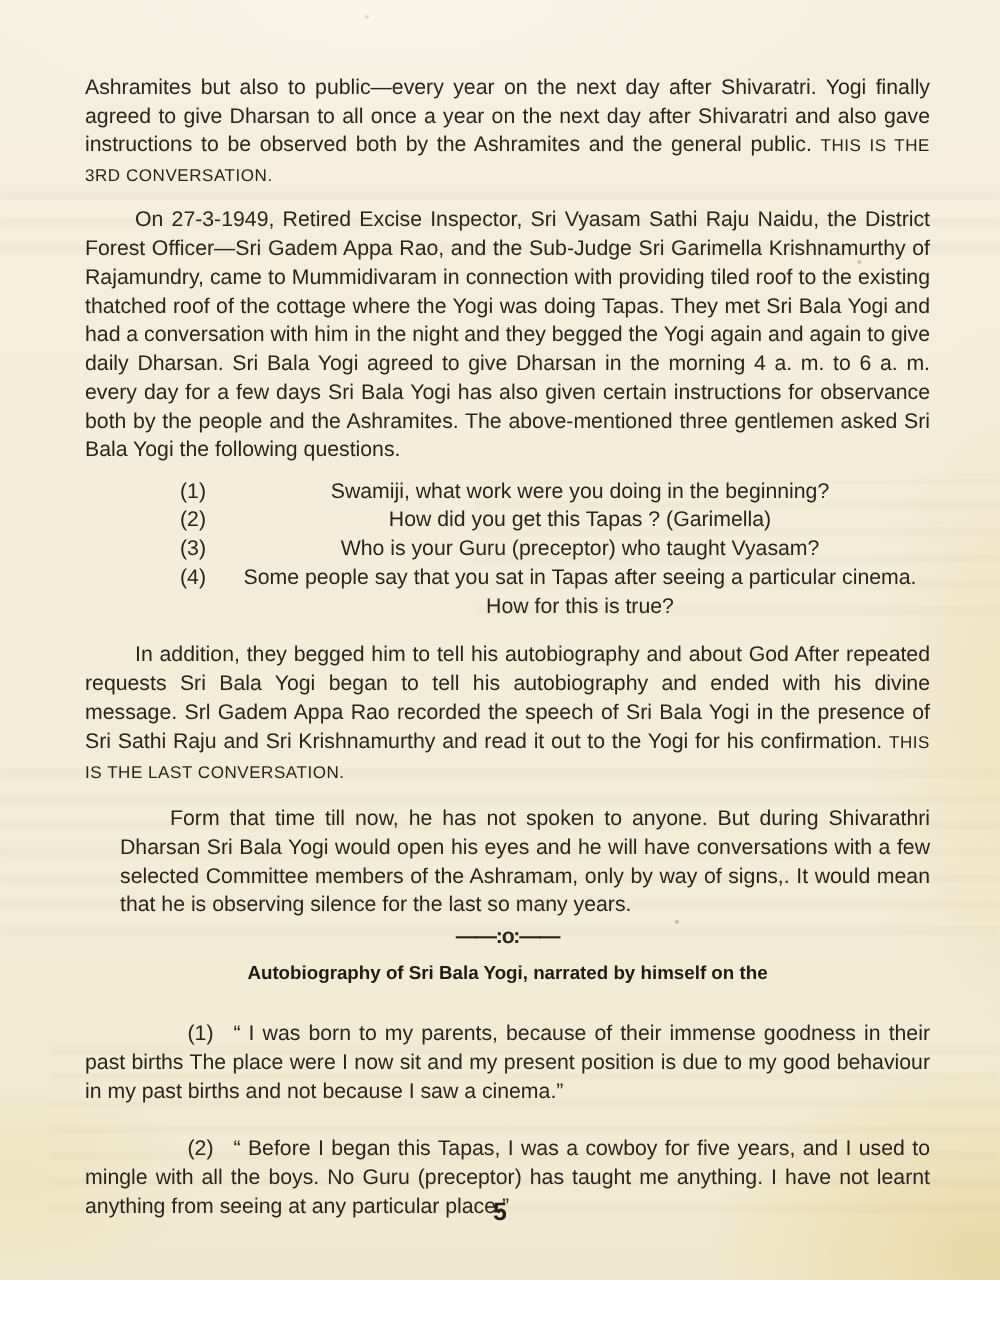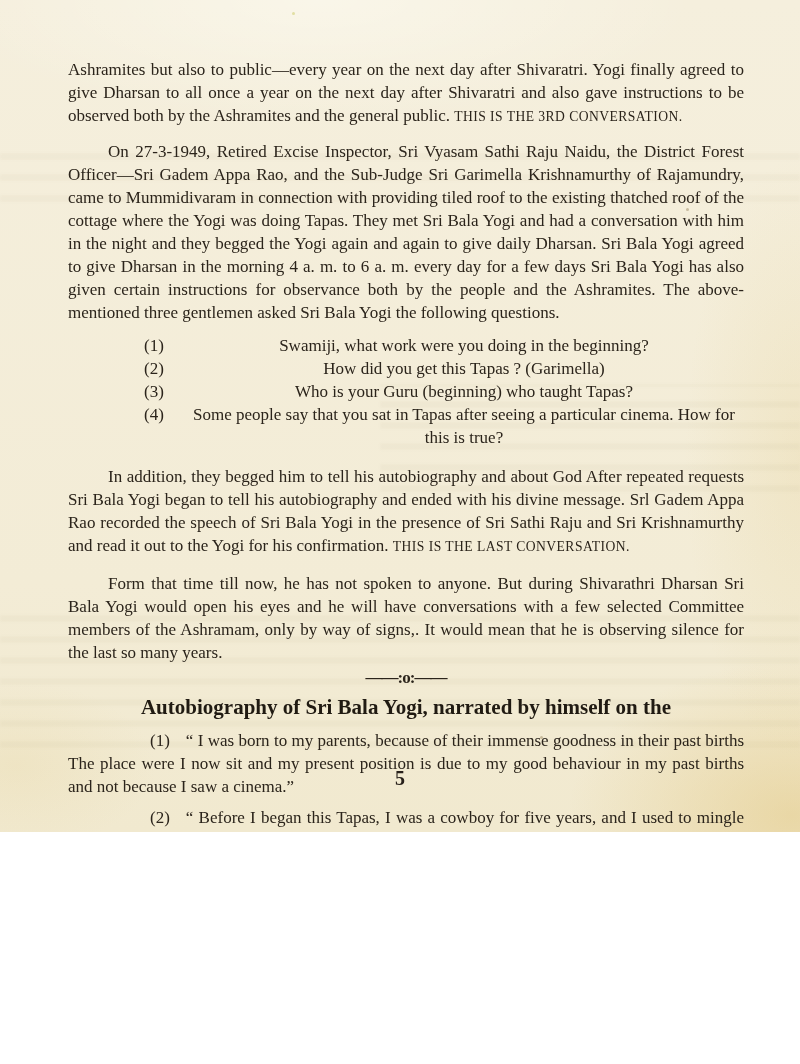--- a/index.html
+++ b/index.html
@@ -1,20 +1,20 @@
 <!DOCTYPE html>
 <html><head>
 <meta charset="utf-8">
 <style>
   html,body{margin:0;padding:0;}
   .page{
     position:relative;
-    width:800px;height:832px;
+    width:800px;height:1024px;
     overflow:hidden;
-    font-family:Liberation Serif, serif;
+    font-family:Liberation Sans, sans-serif;
     color:#2b241b;
     background:
       radial-gradient(ellipse 320px 220px at 99% 98%, rgba(221,188,103,0.40), rgba(221,188,103,0) 70%),
       radial-gradient(ellipse 160px 420px at 100% 55%, rgba(226,202,134,0.22), rgba(226,202,134,0) 72%),
       radial-gradient(ellipse 500px 160px at 40% 0%, rgba(255,255,248,0.45), rgba(255,255,248,0) 75%),
       radial-gradient(ellipse 200px 120px at 2% 92%, rgba(229,211,156,0.25), rgba(229,211,156,0) 70%),
       linear-gradient(#f5efdd, #f3ecd6 70%, #f1e9cf);
   }
   
   .bleed{position:absolute;left:0;right:0;opacity:.55;filter:blur(1.2px);pointer-events:none;
@@ -22,30 +22,30 @@
   .b1{top:146px;height:70px;}
   .b2{top:384px;height:122px;left:380px;}
   .b3{top:612px;height:150px;}
   .b4{top:824px;height:160px;left:40px;}
   .speck{position:absolute;width:3px;height:3px;border-radius:50%;background:rgba(120,96,52,.35);pointer-events:none;}
   .content{position:absolute;left:68px;right:56px;top:58px;}
   p{margin:0;text-align:justify;font-size:17px;line-height:23px;}
   .pi{text-indent:40px;}
   .m-p2{margin-top:12px;}
   .m-p3{margin-top:16px;}
-  .m-p4{margin-top:14px;}
+  .m-p4{margin-top:14px;margin-left:28px;}
   .sc{font-size:13.6px;letter-spacing:.45px;}
   .qs{margin-top:10px;}
   .q-row{display:flex;font-size:17px;line-height:23px;}
   .q-num{flex:none;width:40px;padding-left:76px;}
   .q-text{flex:1;text-align:center;}
   .divider{margin-top:4px;text-align:center;font-weight:bold;font-size:17px;letter-spacing:-1px;}
-  .heading{margin:6px 0 0 0;text-align:center;font-weight:bold;font-size:21px;line-height:27px;color:#201a12;}
+  .heading{margin:6px 0 0 0;text-align:center;font-weight:bold;font-size:15px;line-height:27px;color:#201a12;}
   .heading span{display:block;}
-  .auto{margin-top:8px;text-indent:82px;}
+  .auto{margin-top:23px;text-indent:82px;}
   .anum{padding-right:16px;}
   .page-num{position:absolute;left:0;right:0;bottom:42px;text-align:center;font-size:20px;font-weight:bold;color:#27201a;}
 </style>
 </head>
 <body>
 
 <div class="page">
 
   <div class="bleed b1"></div>
   <div class="bleed b2"></div>
@@ -66,21 +66,21 @@
       <div class="q-row">
         <span class="q-num">(1)</span>
         <span class="q-text">Swamiji, what work were you doing in the beginning?</span>
       </div>
       <div class="q-row">
         <span class="q-num">(2)</span>
         <span class="q-text">How did you get this Tapas ?  (Garimella)</span>
       </div>
       <div class="q-row">
         <span class="q-num">(3)</span>
-        <span class="q-text">Who is your Guru (beginning) who taught Tapas?</span>
+        <span class="q-text">Who is your Guru (preceptor) who taught Vyasam?</span>
       </div>
       <div class="q-row">
         <span class="q-num">(4)</span>
         <span class="q-text">Some people say that you sat in Tapas after seeing a particular cinema. How for this is true?</span>
       </div>
     </div>
 
     <p class="pi m-p3"><span>In addition, they begged him to tell his autobiography and about God  After repeated requests Sri Bala Yogi began to tell his autobiography and ended with his divine message.  Srl Gadem Appa Rao recorded the speech of Sri Bala Yogi in the presence of Sri Sathi Raju and Sri Krishnamurthy and read it out to the Yogi for his confirmation.</span> <span class="sc">THIS IS THE LAST CONVERSATION.</span></p>
 
     <p class="pi m-p4"><span>Form that time till now, he has not spoken to anyone.  But during Shivarathri Dharsan Sri Bala Yogi would open his eyes and he will have conversations with a few selected Committee members of the Ashramam, only by way of signs,. It would mean that he is observing silence for the last so many years.</span></p>

